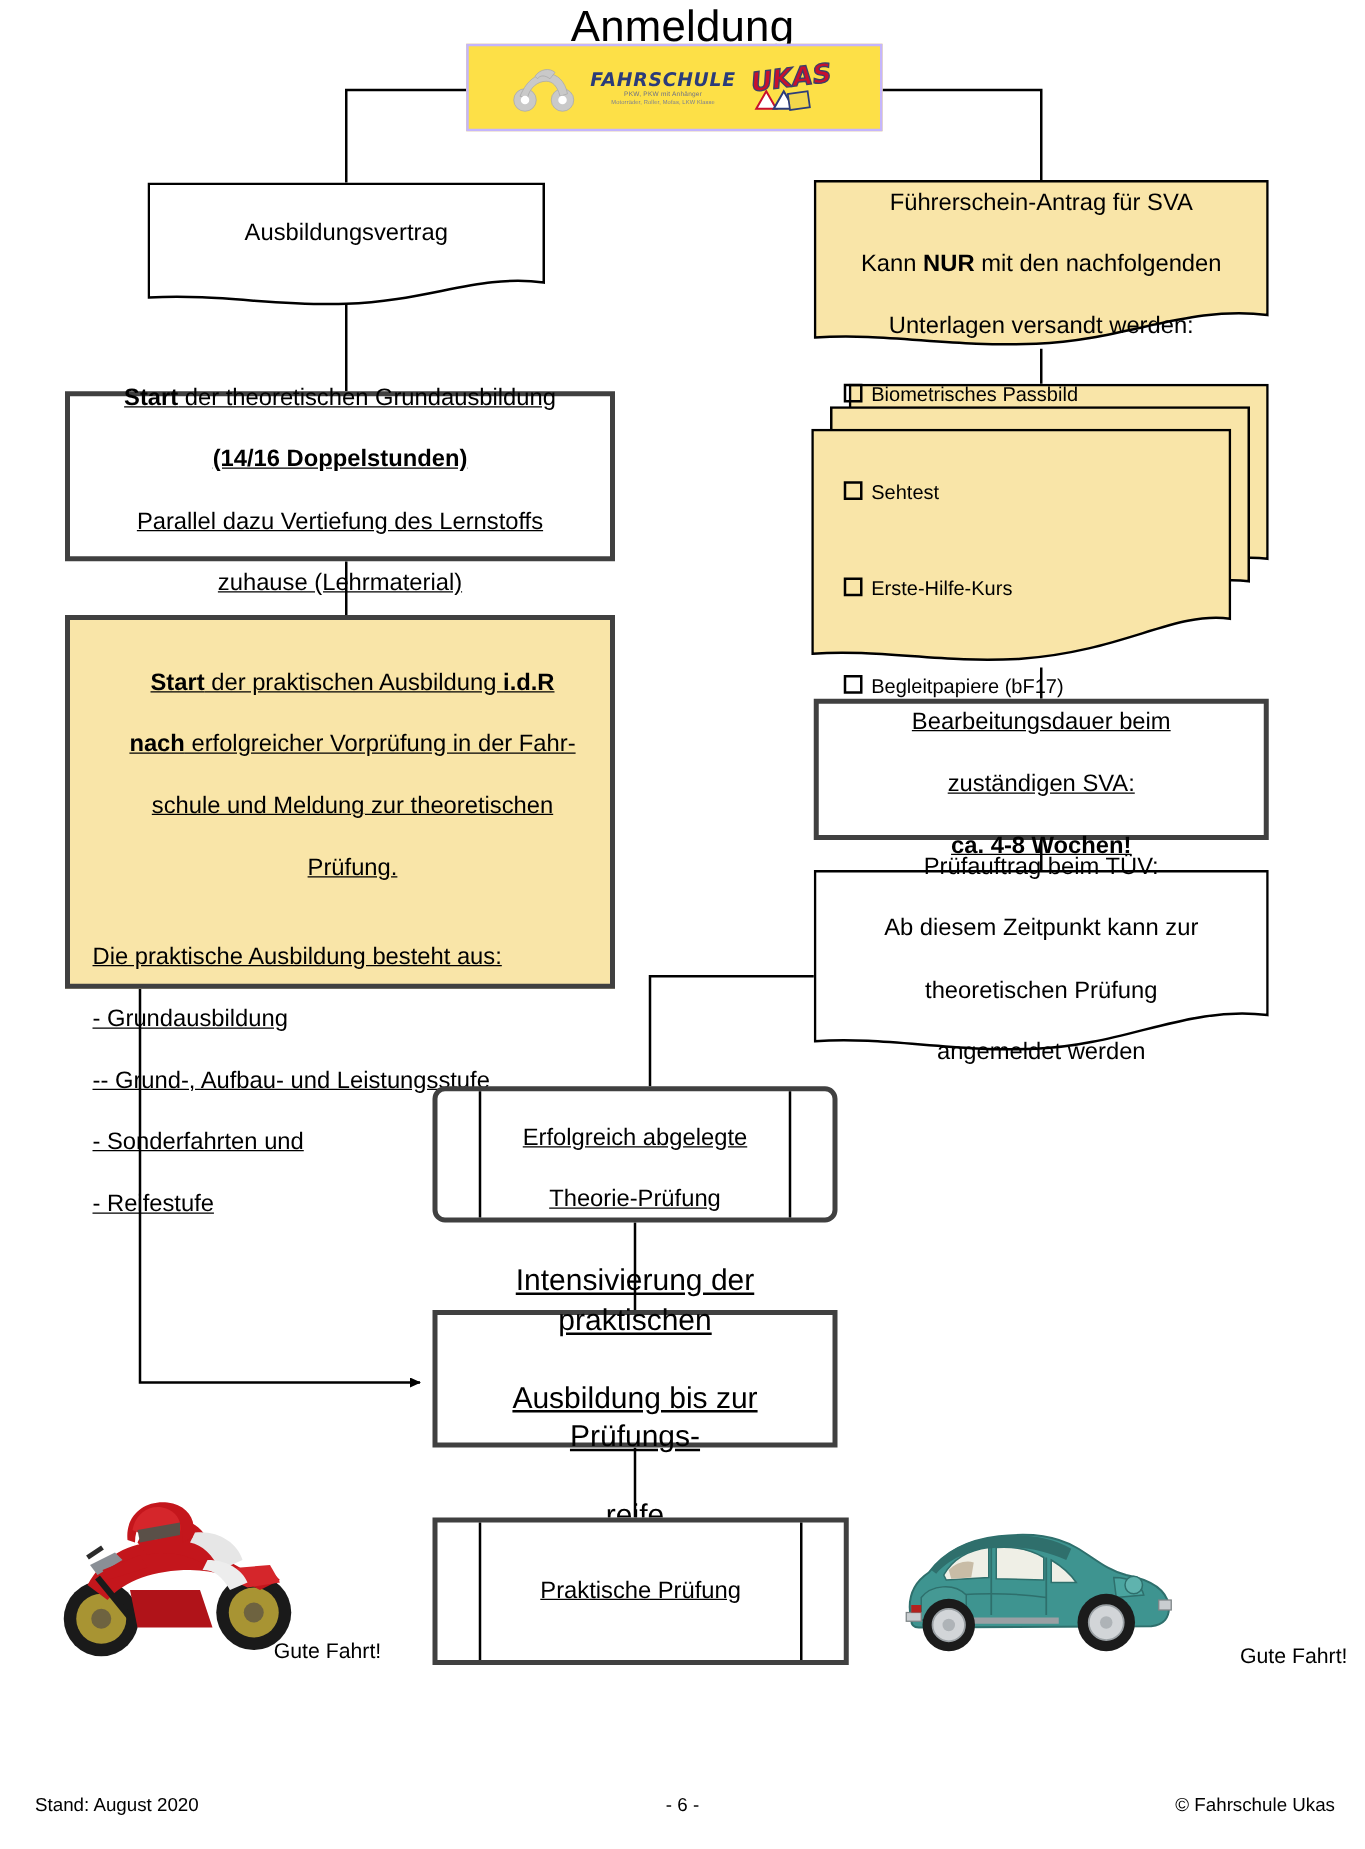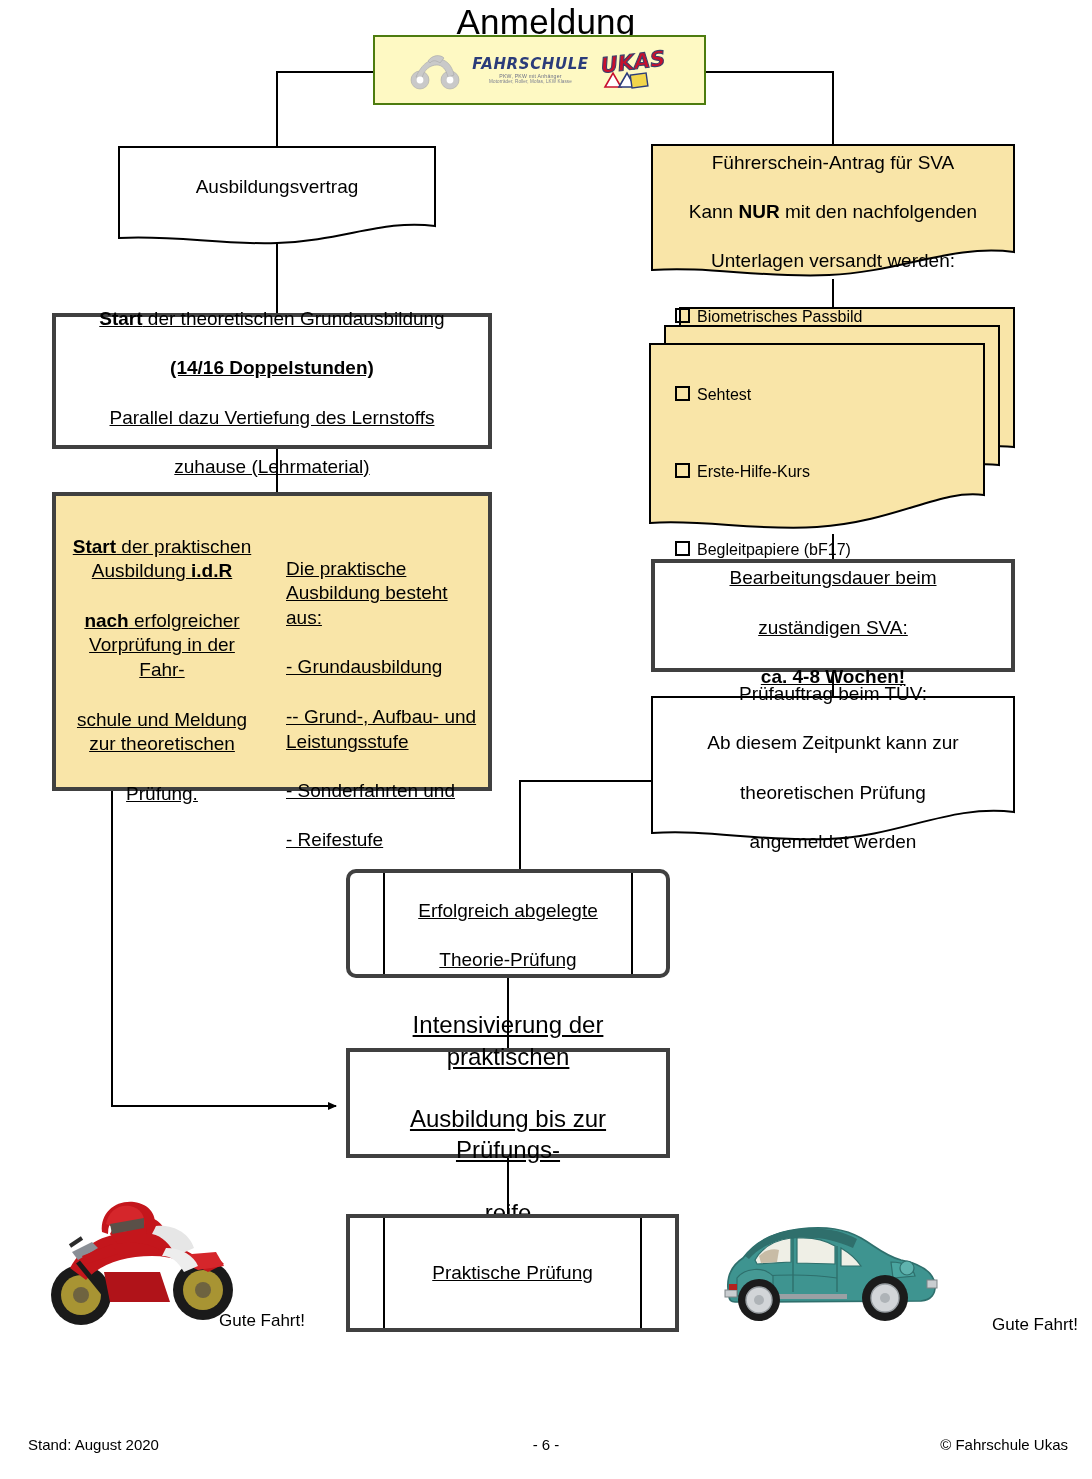--- a/index.html
+++ b/index.html
@@ -37,21 +37,21 @@
   #title{
     position:absolute;left:0;top:2px;width:1092px;
     text-align:center;
     font-size:35px;
     letter-spacing:0.2px;
   }
 
   
   #logobox{
     left:373px;top:35px;width:333px;height:70px;
-    border:2px solid #4d7c0f;background:#fef9c3;
+    border:2px solid #c4b5fd;background:#fde047;
     display:flex;align-items:center;justify-content:center;
   }
   .logo-wrap{display:flex;align-items:center;gap:10px;transform:translateY(1px);}
   .logo-bike{width:54px;height:40px;}
   .logo-txt{display:flex;flex-direction:column;align-items:center;line-height:1;}
   .logo-main{
     font-family:"DejaVu Sans", sans-serif;
     font-style:italic;font-weight:bold;font-size:15px;
     color:#2b3c7a;letter-spacing:0.6px;
   }
@@ -182,21 +182,21 @@
   <div class="node rect" style="left:52px;top:313px;width:440px;height:136px;">
     <div class="txt" style="font-size:19px;">
       <b>Start</b><span> der theoretischen Grundausbildung</span><br>
       <b>(14/16 Doppelstunden)</b><br>
       <span>Parallel dazu Vertiefung des Lernstoffs</span><br>
       <span>zuhause (Lehrmaterial)</span>
     </div>
   </div>
 
   <div class="node rect yellow" style="left:52px;top:492px;width:440px;height:299px;
-       align-items:flex-start;justify-content:flex-start;flex-direction:row;padding:14px 0 0 0;">
+       align-items:flex-start;justify-content:flex-start;flex-direction:column;padding:14px 0 0 0;">
     <div class="txt" style="font-size:19px;width:100%;text-align:center;">
       <b>Start</b><span> der praktischen Ausbildung </span><b>i.d.R</b><br>
       <b>nach</b><span> erfolgreicher Vorprüfung in der Fahr-</span><br>
       <span>schule und Meldung zur theoretischen</span><br>
       <span>Prüfung.</span>
     </div>
     <div class="txt" style="font-size:19px;width:100%;text-align:left;padding-left:18px;margin-top:22px;">
       <span>Die praktische Ausbildung besteht aus:</span><br>
       <span>- Grundausbildung</span><br>
       <span>  -- Grund-, Aufbau- und Leistungsstufe</span><br>

